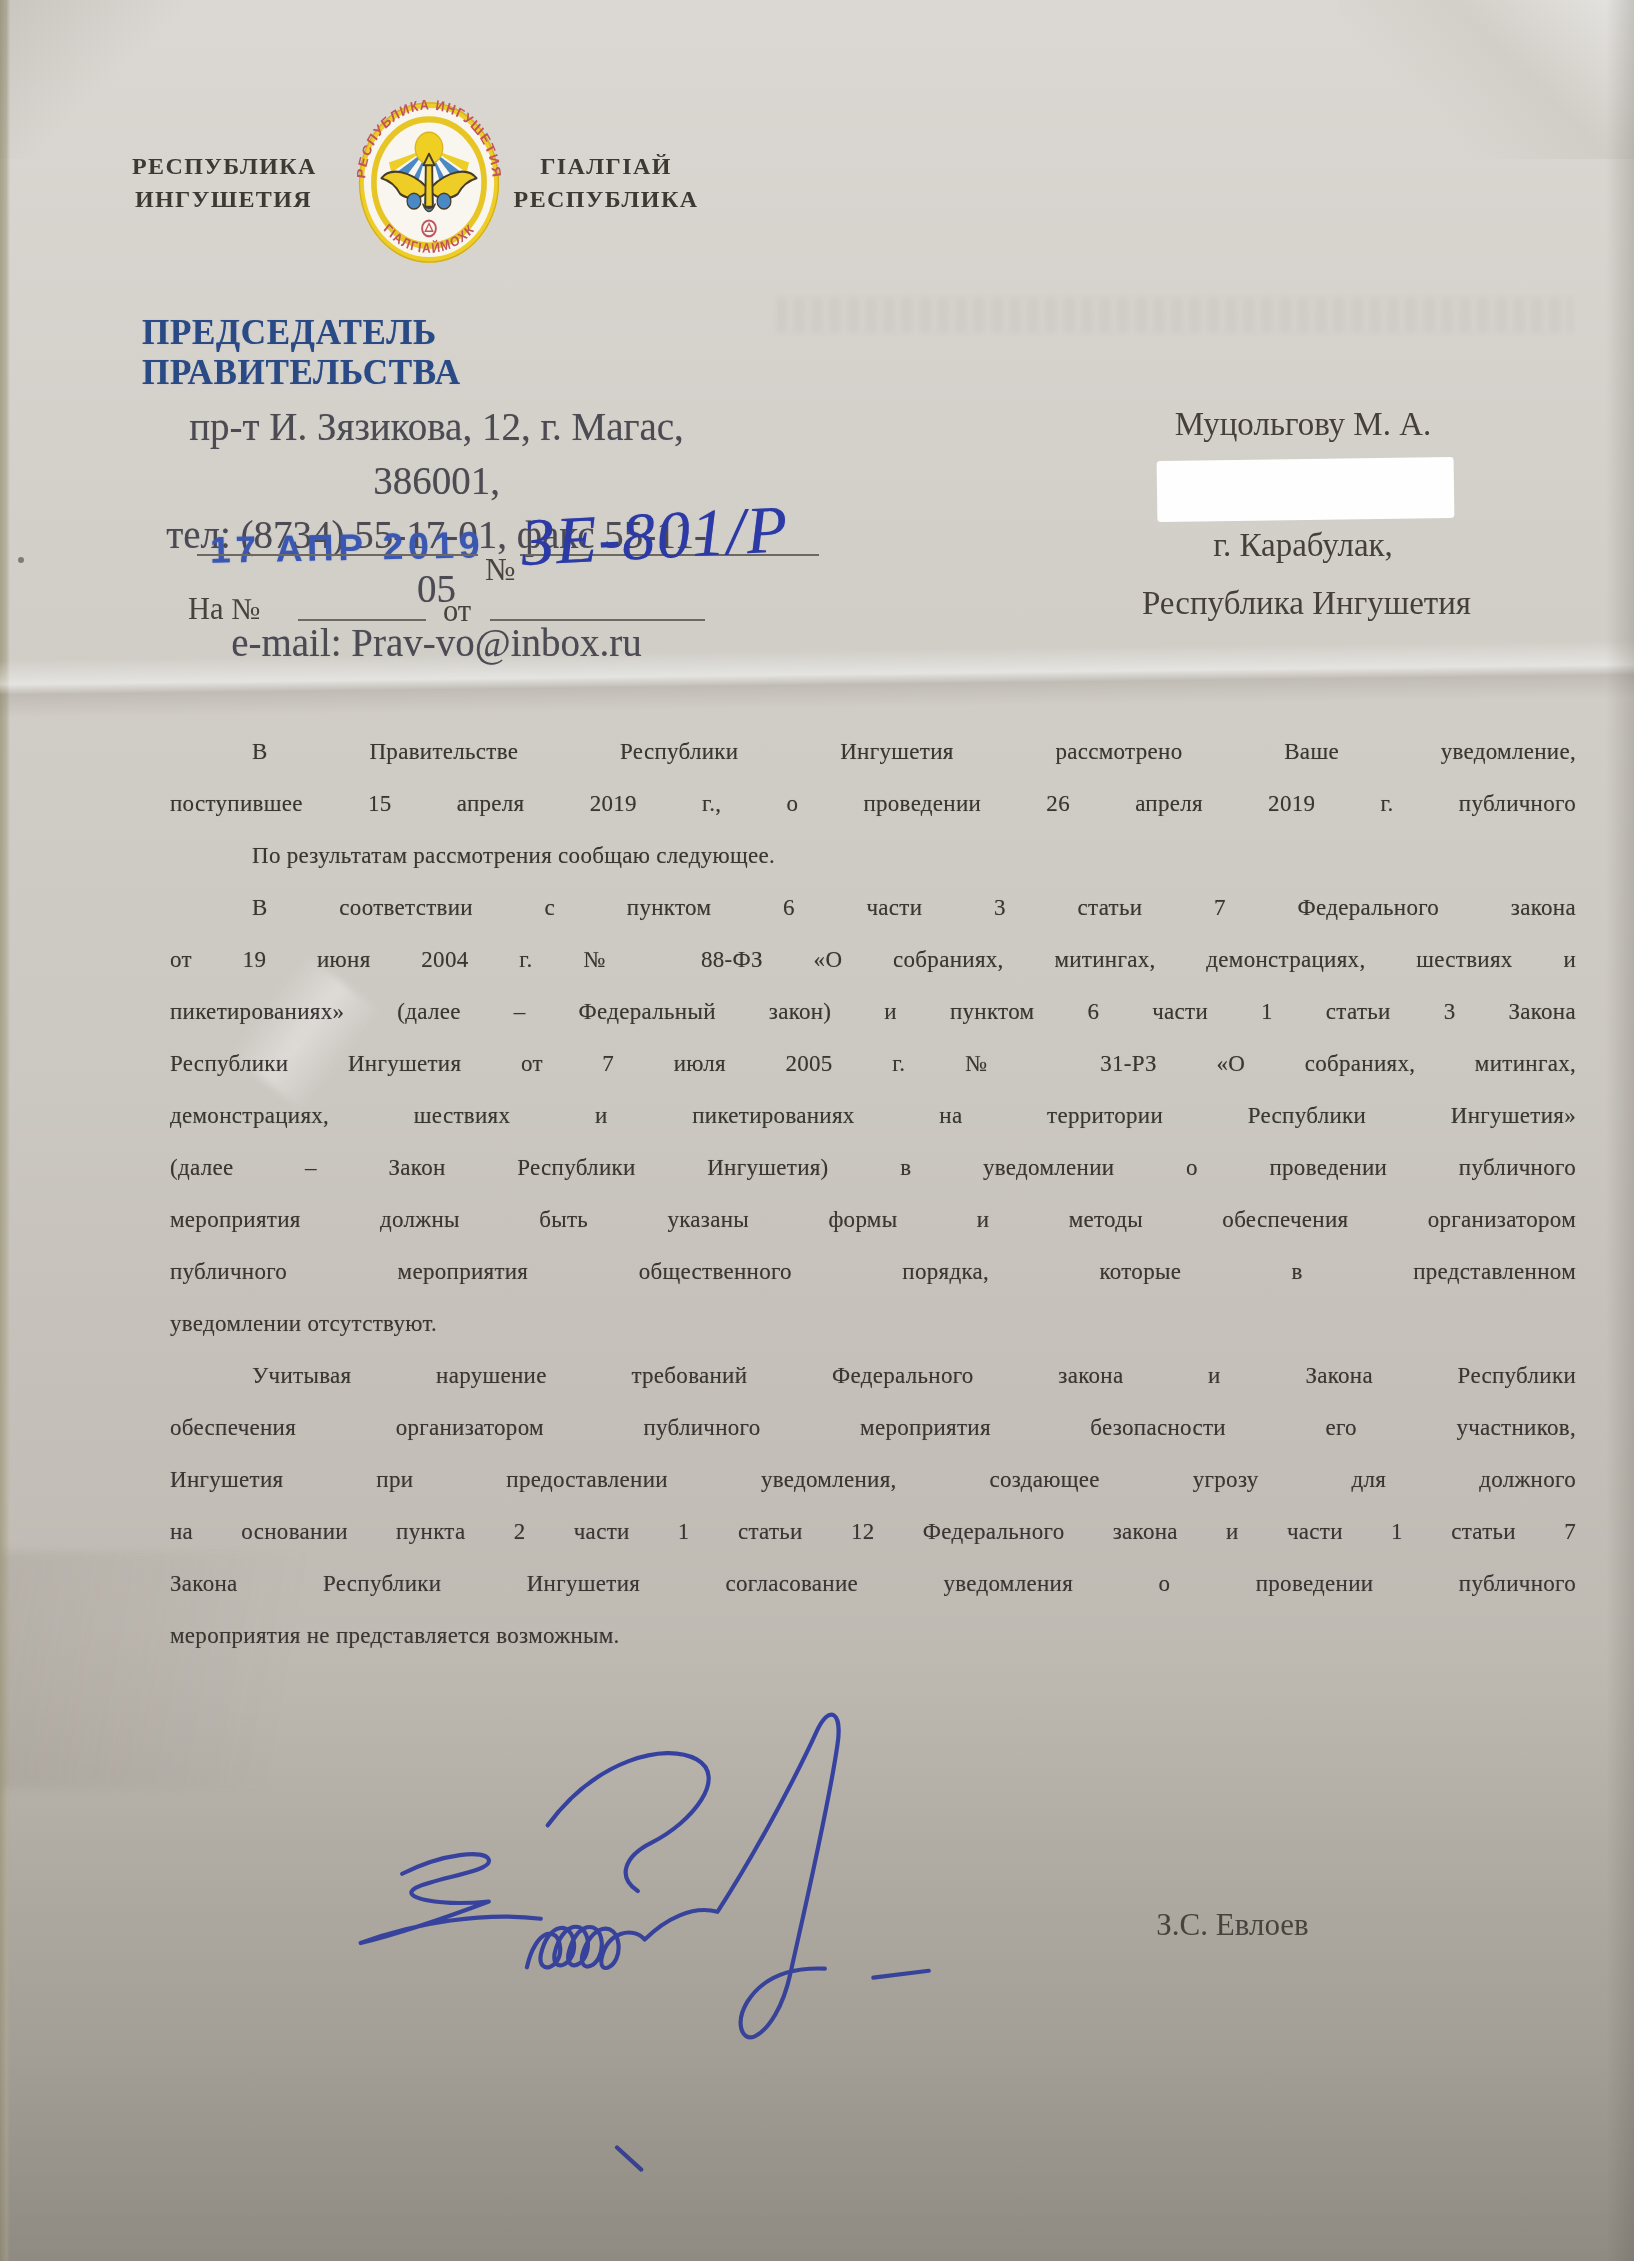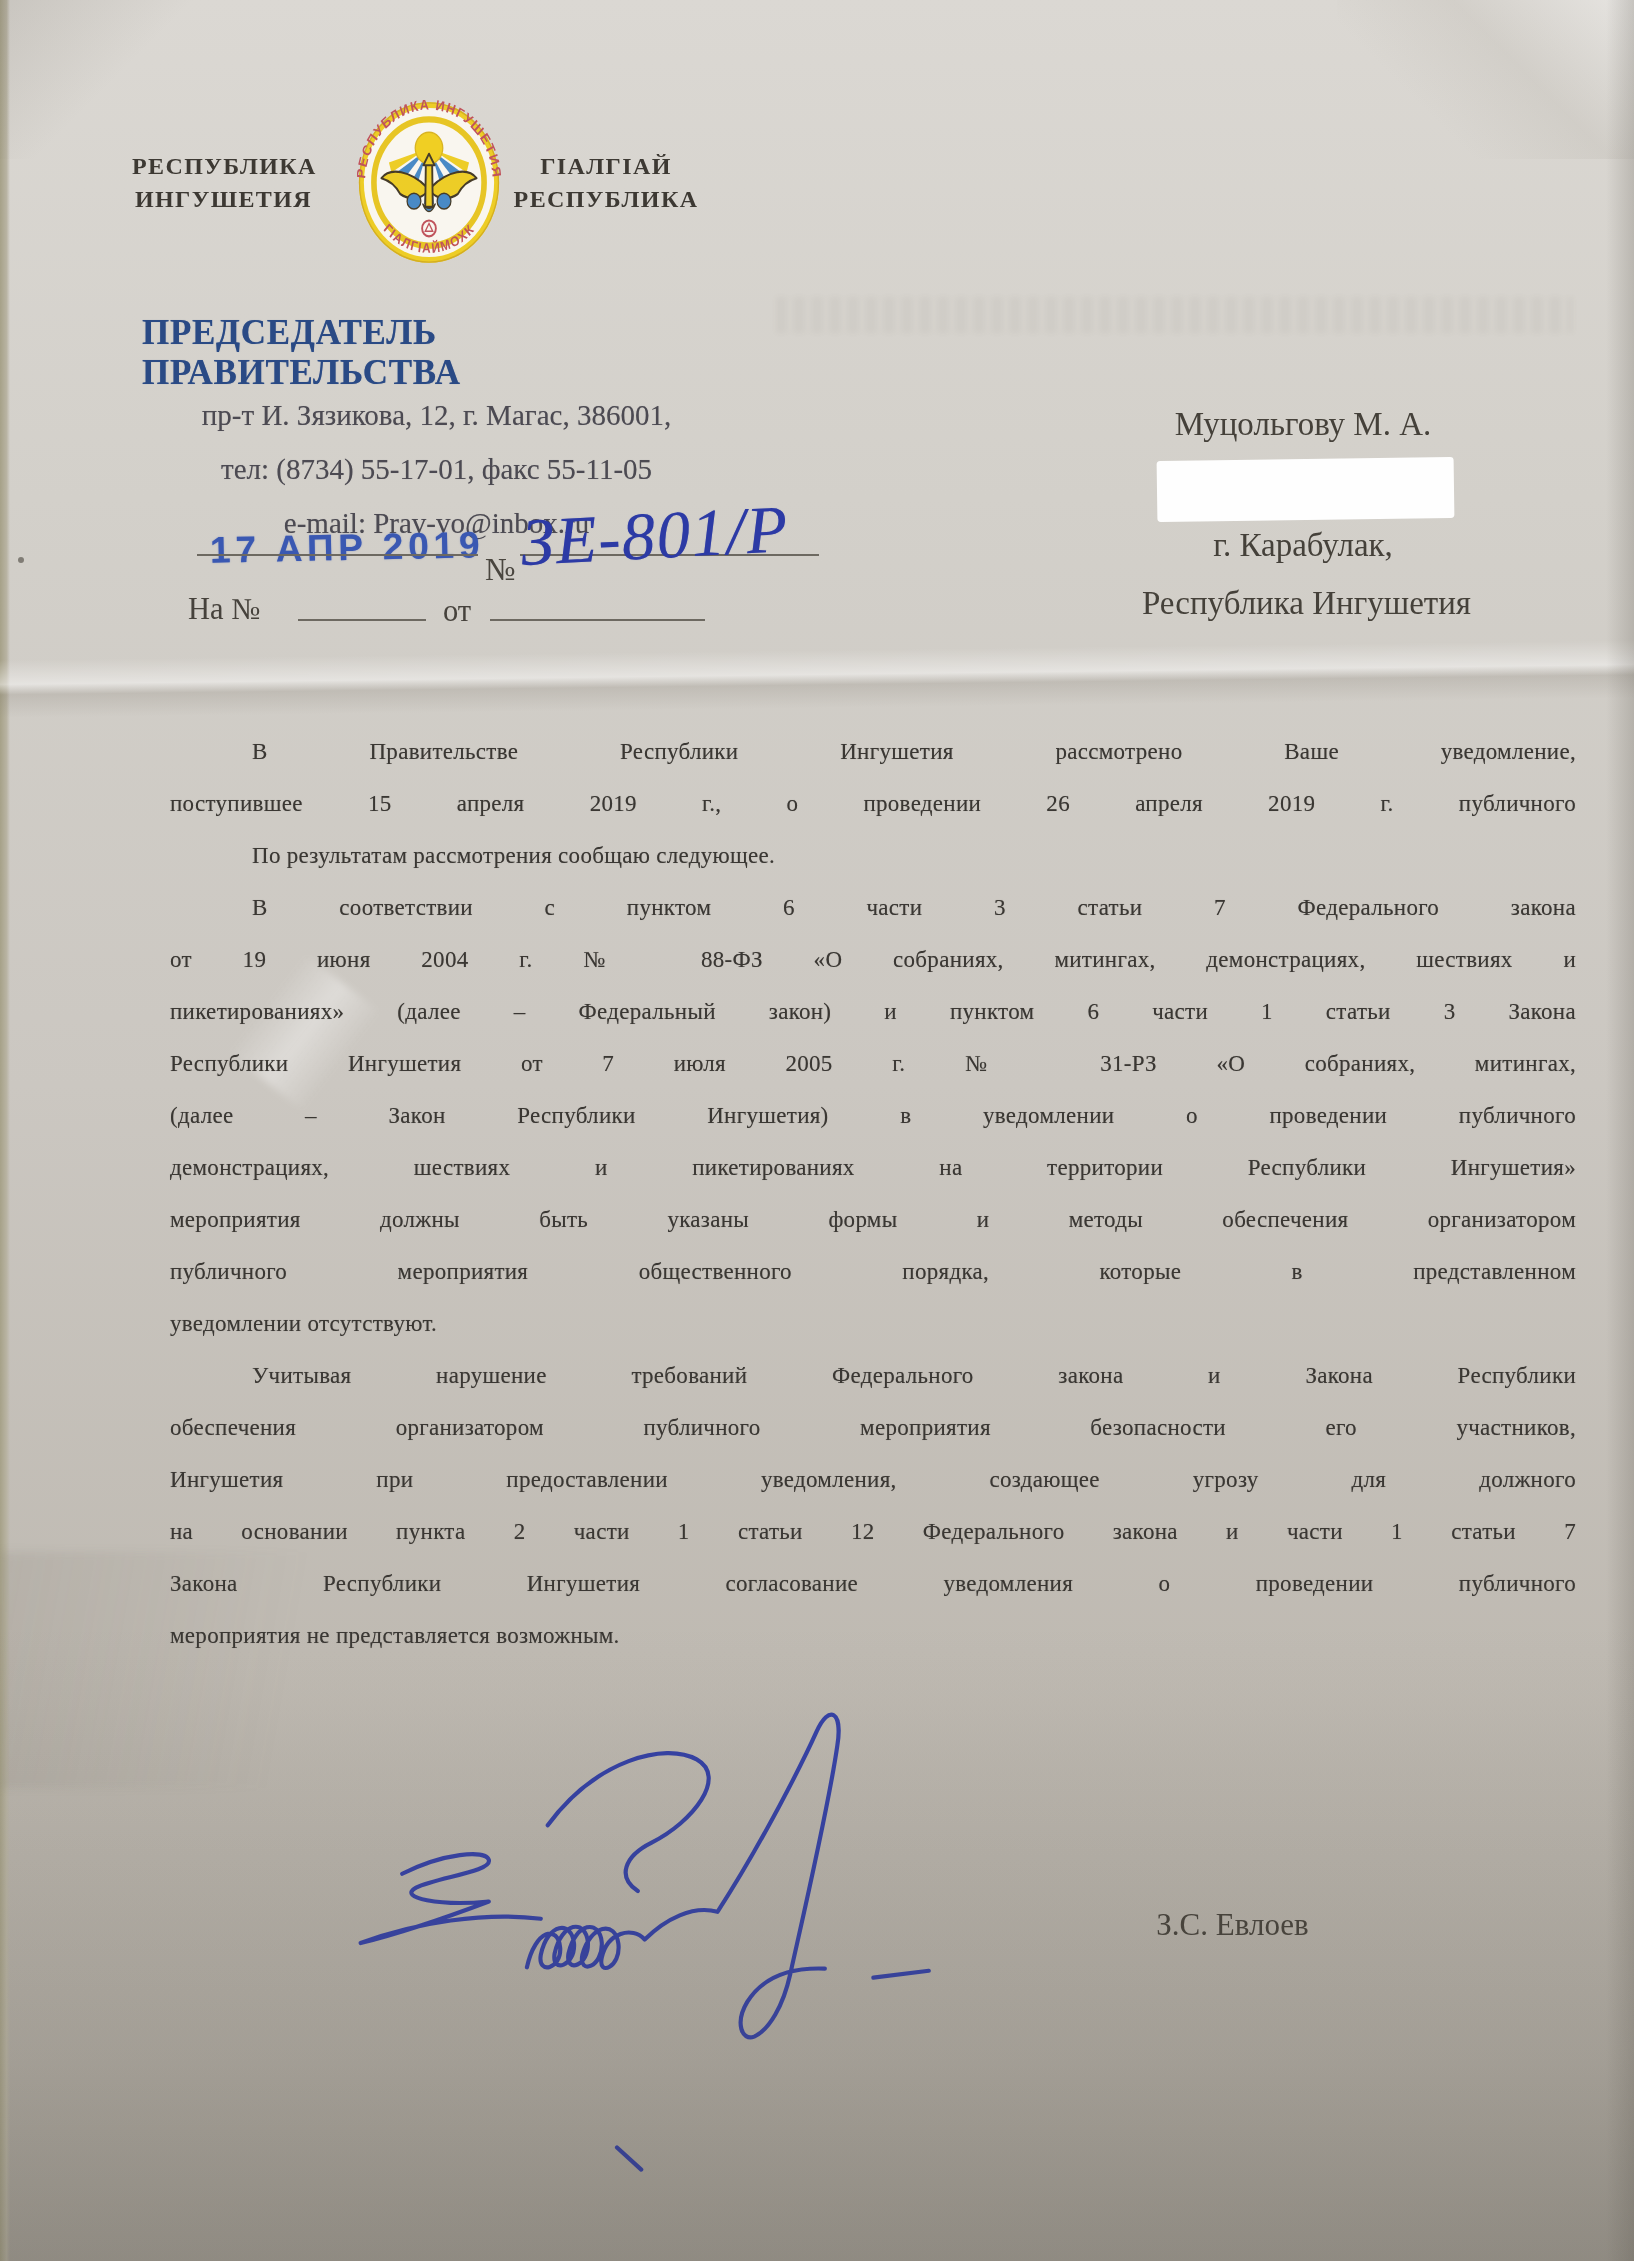--- a/index.html
+++ b/index.html
@@ -28,22 +28,22 @@
           background:repeating-linear-gradient(90deg,rgba(95,90,80,.10) 0 9.7px,rgba(95,90,80,.02) 9.7px 18px);}
   
   .lh-left{position:absolute;left:132px;top:150px;width:183px;text-align:center;
            font-weight:bold;font-size:24px;line-height:33px;letter-spacing:1.4px;color:#3d3933;}
   .lh-right{position:absolute;left:502px;top:150px;width:208px;text-align:center;
            font-weight:bold;font-size:24px;line-height:33px;letter-spacing:1.4px;color:#3d3933;}
   .emblem{position:absolute;left:357px;top:100px;width:144px;height:165px;opacity:.95;}
   .office-title{position:absolute;left:142px;top:313px;width:582px;text-align:left;
            font-weight:bold;font-size:35px;letter-spacing:0.7px;color:#2a4a85;
            text-shadow:0 0 0.7px rgba(42,74,133,.55);}
-  .addr{position:absolute;left:156px;top:388px;width:561px;text-align:center;
-           font-size:29px;line-height:54px;color:#4c4a52;text-shadow:0 0 0.7px rgba(76,74,82,.4);}
+  .addr{position:absolute;left:156px;top:400px;width:561px;text-align:center;
+           font-size:39px;line-height:54px;color:#4c4a52;text-shadow:0 0 0.7px rgba(76,74,82,.4);}
   
   .stamp{position:absolute;left:210px;top:527px;font-family:"Liberation Sans",sans-serif;
            font-weight:bold;font-size:37px;letter-spacing:4.8px;color:#3a58b2;transform:rotate(-1.2deg);
            text-shadow:0 0 1.4px rgba(58,88,178,.55);}
   .rule{position:absolute;border-bottom:2.1px solid #6d6961;}
   .no-sign{position:absolute;font-size:32px;color:#4a463f;}
   .hand-number{position:absolute;left:521px;top:497px;font-size:67px;font-style:italic;color:#2c3aa5;
            transform:rotate(-3deg);letter-spacing:1.4px;text-shadow:0 0 0.7px rgba(44,58,165,.5);white-space:nowrap;}
   .reply-label{position:absolute;font-size:30.5px;color:#46423c;}
   
@@ -155,22 +155,22 @@
   <div class="rcp-region">Республика Ингушетия</div>
 
   <div class="body-text">
       <div class="body-line indent fill">В Правительстве Республики Ингушетия рассмотрено Ваше уведомление,</div>
       <div class="body-line fill">поступившее 15 апреля 2019 г., о проведении 26 апреля 2019 г. публичного</div>
       <div class="body-line indent">По результатам рассмотрения сообщаю следующее.</div>
       <div class="body-line indent fill">В соответствии с пунктом 6 части 3 статьи 7 Федерального закона</div>
       <div class="body-line fill">от 19 июня 2004 г. № 88-ФЗ «О собраниях, митингах, демонстрациях, шествиях и</div>
       <div class="body-line fill">пикетированиях» (далее – Федеральный закон) и пунктом 6 части 1 статьи 3 Закона</div>
       <div class="body-line fill">Республики Ингушетия от 7 июля 2005 г. № 31-РЗ «О собраниях, митингах,</div>
+      <div class="body-line fill">демонстрациях, шествиях и пикетированиях на территории Республики Ингушетия»</div>
       <div class="body-line fill">(далее – Закон Республики Ингушетия) в уведомлении о проведении публичного</div>
-      <div class="body-line fill">демонстрациях, шествиях и пикетированиях на территории Республики Ингушетия»</div>
       <div class="body-line fill">мероприятия должны быть указаны формы и методы обеспечения организатором</div>
       <div class="body-line fill">публичного мероприятия общественного порядка, которые в представленном</div>
       <div class="body-line">уведомлении отсутствуют.</div>
       <div class="body-line indent fill">Учитывая нарушение требований Федерального закона и Закона Республики</div>
       <div class="body-line fill">обеспечения организатором публичного мероприятия безопасности его участников,</div>
       <div class="body-line fill">Ингушетия при предоставлении уведомления, создающее угрозу для должного</div>
       <div class="body-line fill">на основании пункта 2 части 1 статьи 12 Федерального закона и части 1 статьи 7</div>
       <div class="body-line fill">Закона Республики Ингушетия согласование уведомления о проведении публичного</div>
       <div class="body-line">мероприятия не представляется возможным.</div>
     </div>

